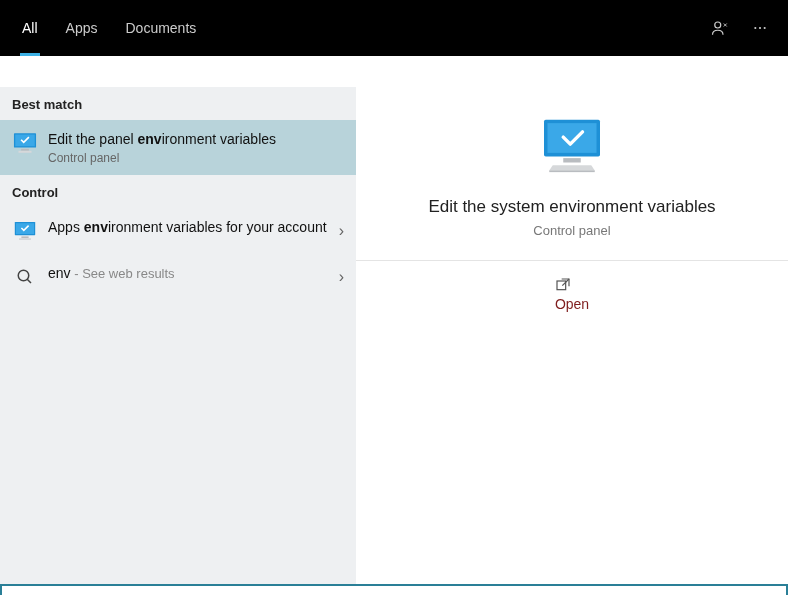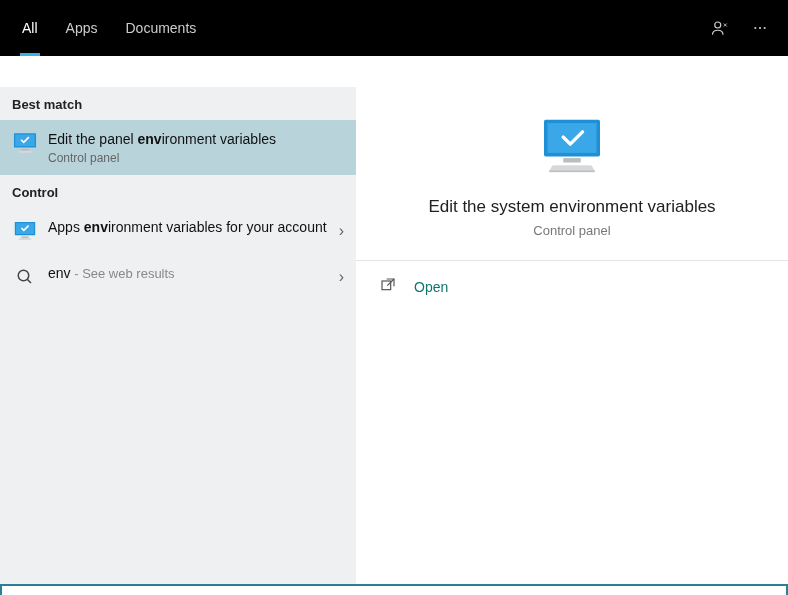--- a/index.html
+++ b/index.html
@@ -26,21 +26,21 @@
 .result-title { font-size:14px; color:#111; line-height:1.35; }
 .result-sub { font-size:12px; color:#666; margin-top:2px; }
 .result-chevron { color:#666; font-size:16px; align-self:center; }
 .web-suffix { color:#888; font-size:13px; }
 
 .right { flex:1; background:#fff; display:flex; flex-direction:column; }
 .detail-head { display:flex; flex-direction:column; align-items:center; padding:28px 20px 22px; border-bottom:1px solid #e4e4e4; }
 .detail-icon { margin-bottom:18px; }
 .detail-title { font-size:17px; color:#222; text-align:center; }
 .detail-sub { font-size:13px; color:#777; margin-top:6px; }
-.action { display:flex; align-items:center; padding:16px 24px; cursor:pointer; font-size:14px; color:#0f766e; }
+.action { display:flex; align-items:center; padding:16px 24px; cursor:pointer; font-size:14px; color:#7f1d1d;flex-direction:column; }
 .action-icon { width:20px; margin-right:14px; color:#555; }
 
 .searchbar { height:42px; border:2px solid #2a7f97; background:#fff; display:flex; align-items:center; padding:0 10px; }
 .searchbar .mag { color:#333; margin-right:10px; }
 .cursor { display:inline-block; width:1px; height:18px; background:#000; vertical-align:middle; animation:blink 1s step-end infinite; margin-left:1px; }
 @keyframes blink { 50% { opacity:0; } }
 
 b { font-weight:600; }
 </style>
 </head>

